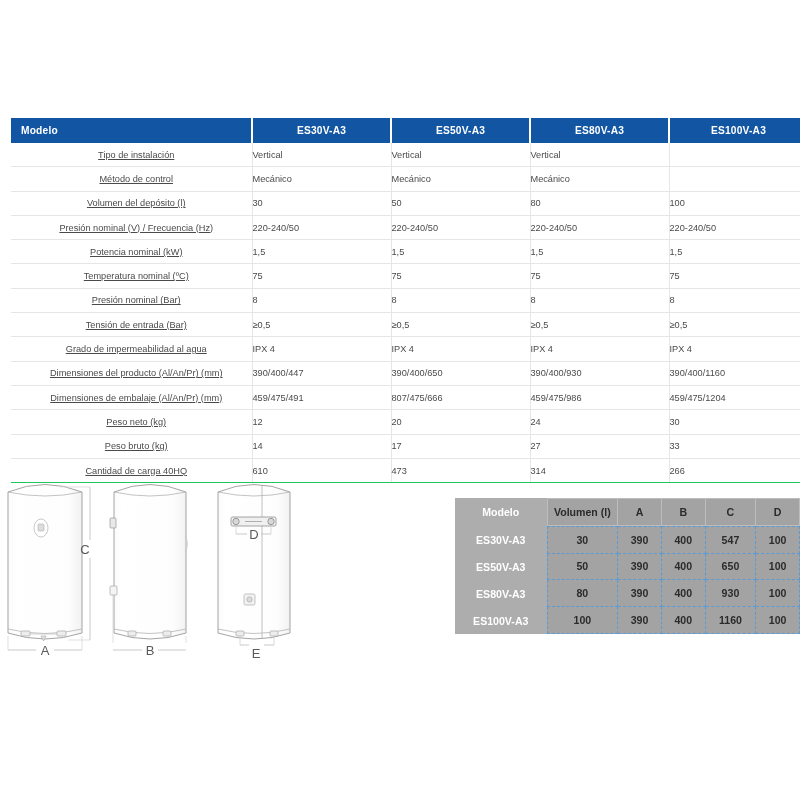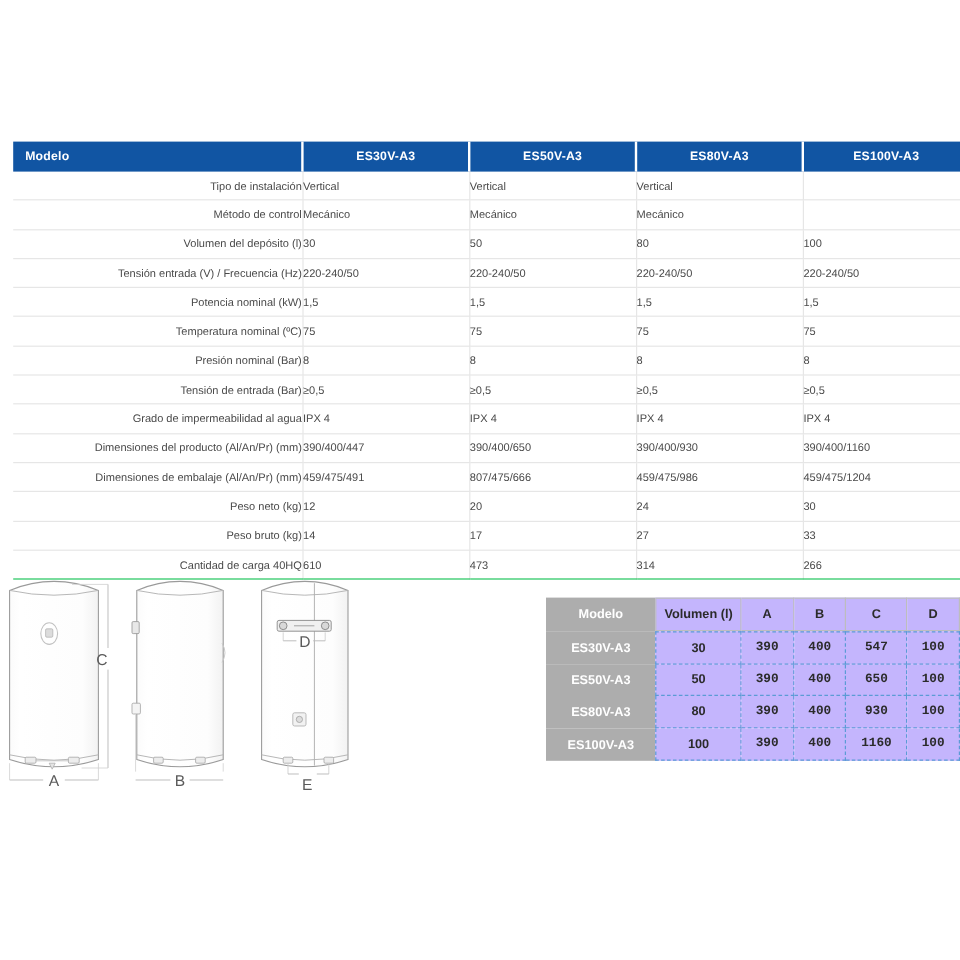--- a/index.html
+++ b/index.html
@@ -54,23 +54,24 @@
     text-align: center;
   }
   
   table.spec tbody td {
     border-bottom: 1px solid #e6e6e6;
     border-right: 1px solid #e6e6e6;
     color: #4a4a4a;
   }
   table.spec tbody tr td:last-child { border-right: none; }
   table.spec tbody td.lbl {
-    text-align: right;
+    text-align: center;
     padding-left: 10px;
     white-space: nowrap;
+    text-decoration: underline;
   }
   table.spec tbody td.val {
     text-align: left;
   }
   table.spec tbody tr:last-child td { border-bottom: 1px solid #22c55e; }
 
   
   #dim-table-wrap {
     position: absolute;
     left: 455px;
@@ -81,21 +82,21 @@
     border-spacing: 0;
     table-layout: fixed;
   }
   table.dim td, table.dim th {
     font-size: 10.6px;
     font-weight: bold;
     text-align: center;
     padding: 0;
     height: 25.8px;
     vertical-align: middle;
-    background: #c4b5fd;
+    background: #a3a3a3;
     color: #2b2b2b;
   }
   
   table.dim .modelcol {
     background: #adadad;
     color: #ffffff;
     width: 96px;
     border: none;
   }
   table.dim thead .modelcol { color: #ffffff; }
@@ -106,21 +107,21 @@
     border-left: none;
   }
   table.dim thead th.hcell.first { border-left: 1px solid #bdbdbd; }
   
   table.dim tbody td.dcell {
     border-bottom: 1px dashed #5b9bd5;
     border-right: 1px dashed #5b9bd5;
     border-top: none;
     border-left: 1px dashed #5b9bd5;
   }
-  table.dim tbody td.dcell + td.dcell { border-left: none; font-family: Liberation Mono, monospace; }
+  table.dim tbody td.dcell + td.dcell { border-left: none; }
   table.dim tbody tr:first-child td.dcell { border-top: 1px dashed #5b9bd5; }
   .w-vol { width: 72px; }
   .w-abd { width: 45px; }
   .w-c   { width: 52px; }
 
   
   #diagrams {
     position: absolute;
     left: 0px;
     top: 478px;
@@ -166,21 +167,21 @@
         <td class="val"></td>
       </tr>
       <tr>
         <td class="lbl">Volumen del depósito (l)</td>
         <td class="val">30</td>
         <td class="val">50</td>
         <td class="val">80</td>
         <td class="val">100</td>
       </tr>
       <tr>
-        <td class="lbl">Tensión entrada (V) / Frecuencia (Hz)</td>
+        <td class="lbl">Presión nominal (V) / Frecuencia (Hz)</td>
         <td class="val">220-240/50</td>
         <td class="val">220-240/50</td>
         <td class="val">220-240/50</td>
         <td class="val">220-240/50</td>
       </tr>
       <tr>
         <td class="lbl">Potencia nominal (kW)</td>
         <td class="val">1,5</td>
         <td class="val">1,5</td>
         <td class="val">1,5</td>

